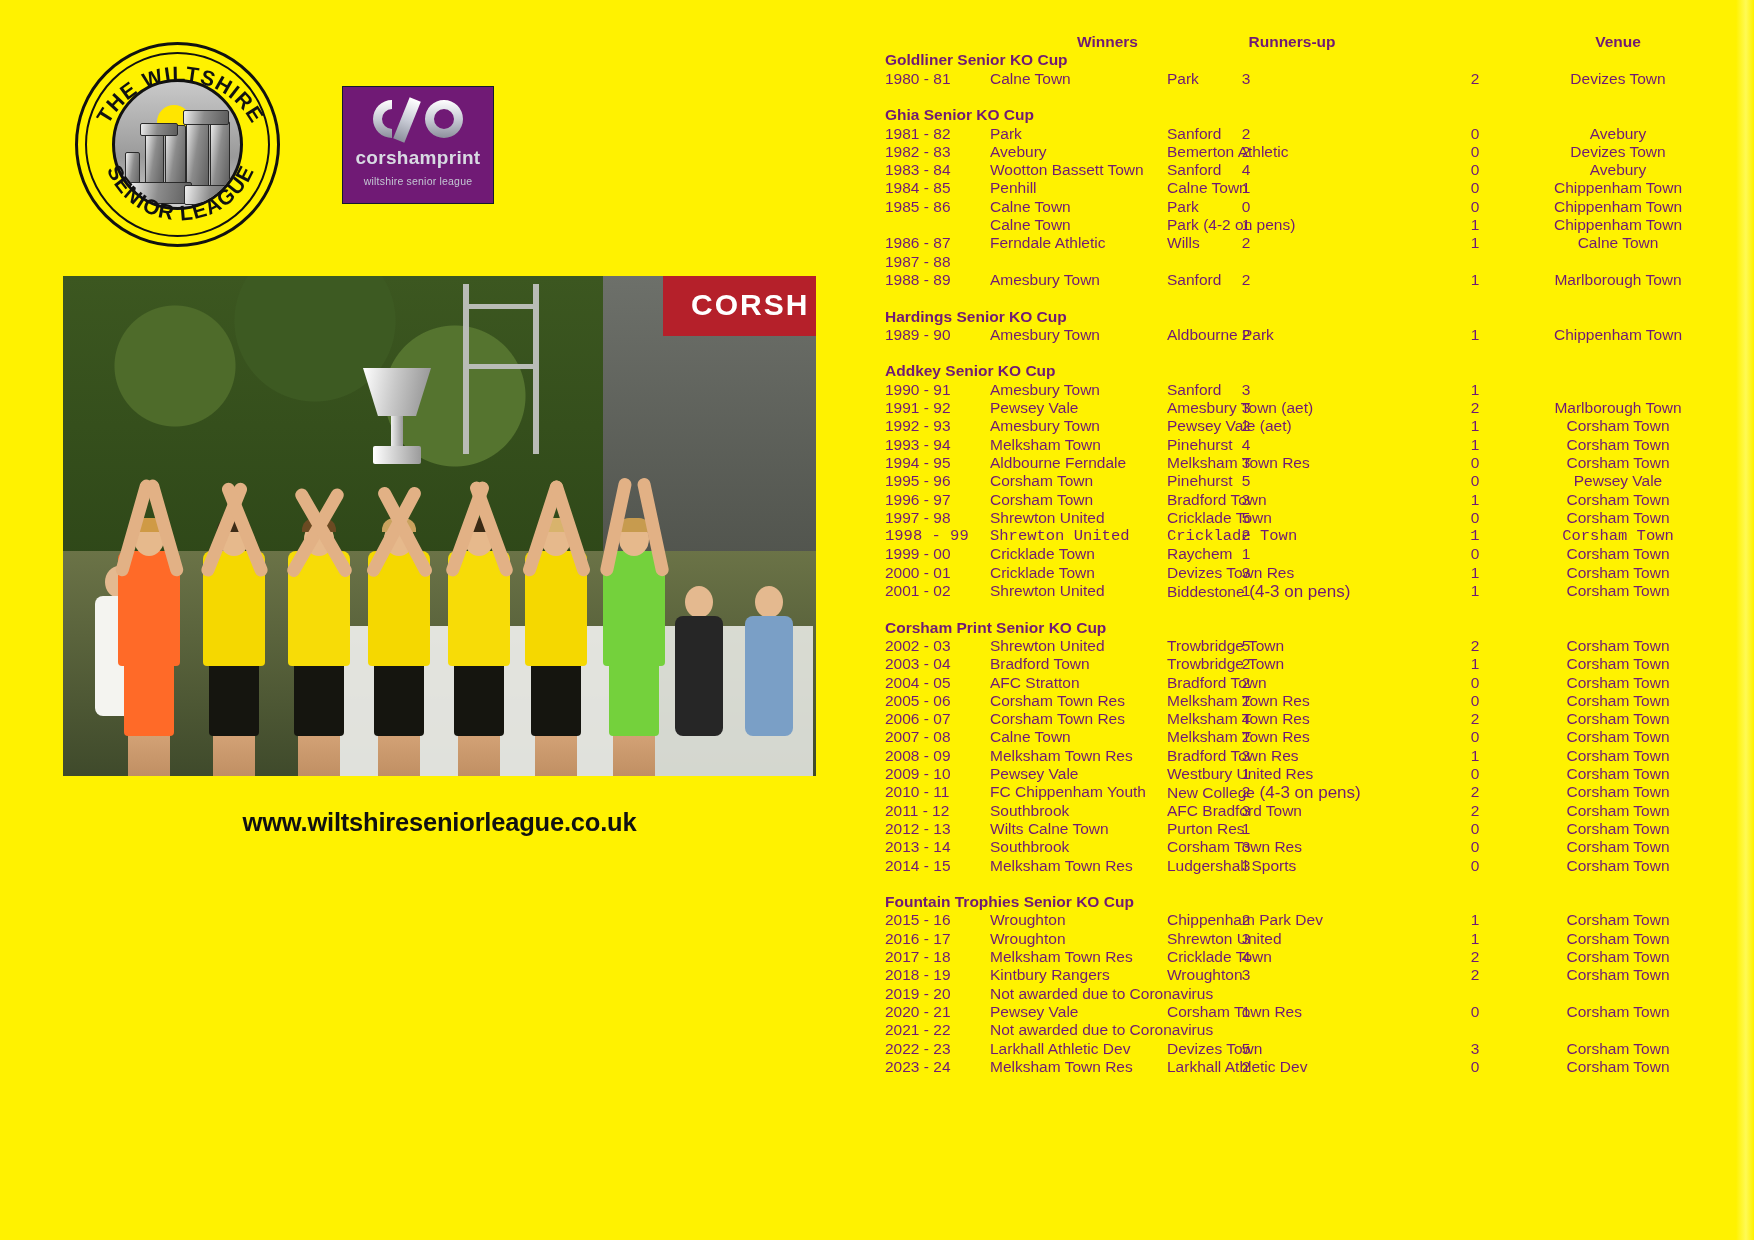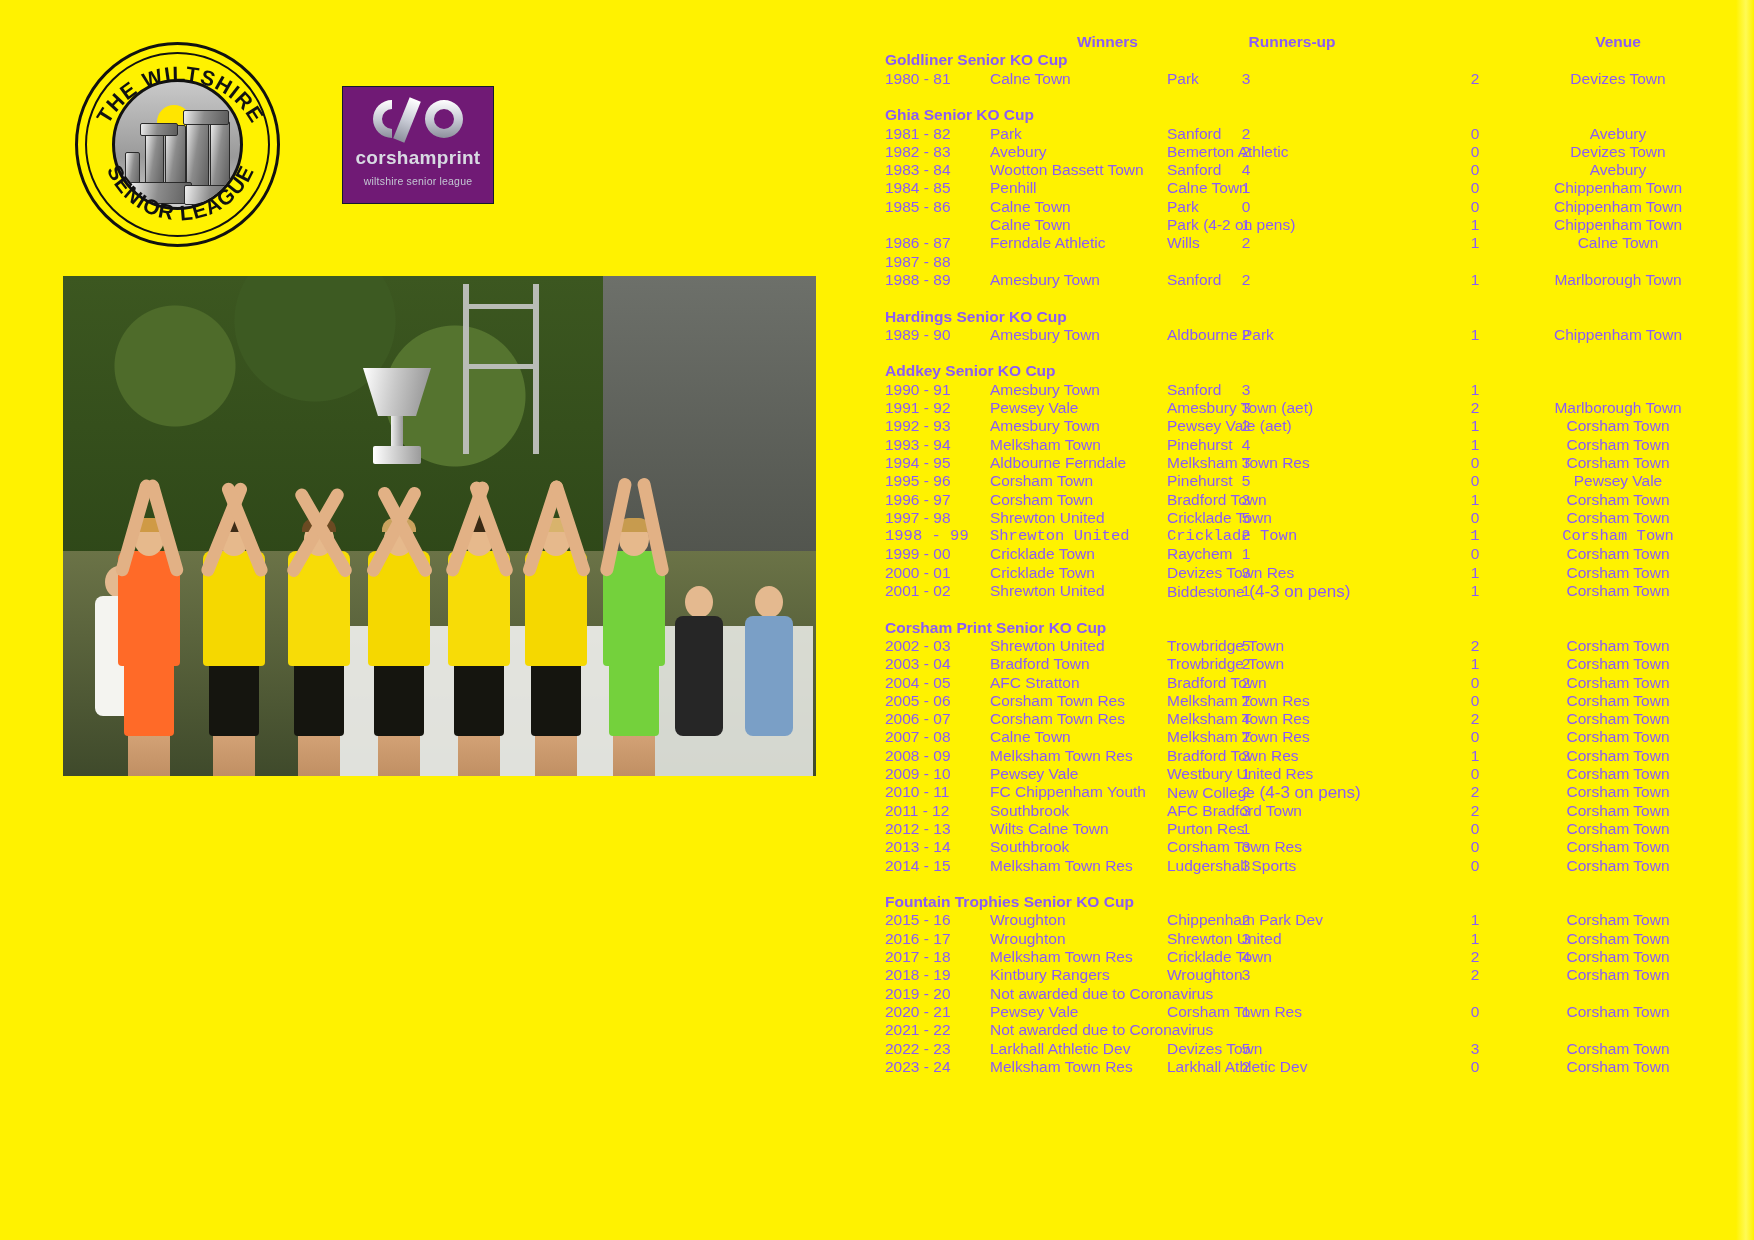--- a/index.html
+++ b/index.html
@@ -75,21 +75,21 @@
   .trophy .stem{position:absolute;left:38px;top:48px;width:12px;height:30px;background:linear-gradient(90deg,#eee,#999);}
   .trophy .base{position:absolute;left:20px;top:78px;width:48px;height:18px;background:linear-gradient(90deg,#fff,#9b9b9b);border-radius:2px;}
   .spectator{position:absolute;bottom:40px;width:52px;height:150px;}
   .spectator .s-head{position:absolute;top:0;left:12px;width:28px;height:32px;border-radius:50%;background:#e4b98f;}
   .spectator .s-body{position:absolute;top:30px;left:2px;width:48px;height:120px;border-radius:8px;}
 
   .weblink{position:absolute;left:63px;top:808px;width:753px;text-align:center;
     font-size:25.5px;font-weight:bold;color:#111;letter-spacing:-.2px;}
 
   
-  .table{position:absolute;left:880px;top:0;width:874px;height:1240px;font-size:15.5px;color:#8b5cf6;}
+  .table{position:absolute;left:880px;top:0;width:874px;height:1240px;font-size:15.5px;color:#701a75;}
   .row{position:absolute;left:0;width:874px;height:18.3px;white-space:nowrap;}
   .c-season{position:absolute;left:5px;width:92px;text-align:left;}
   .c-winner{position:absolute;left:110px;width:235px;text-align:left;}
   .c-wscore{position:absolute;left:356px;width:20px;text-align:center;}
   .c-runner{position:absolute;left:287px;width:290px;text-align:left;}
   .c-rscore{position:absolute;left:585px;width:20px;text-align:center;}
   .c-venue{position:absolute;left:615px;width:246px;text-align:center;}
   .h-winner{position:absolute;left:110px;width:235px;text-align:center;font-weight:bold;}
   .h-runner{position:absolute;left:287px;width:250px;text-align:center;font-weight:bold;}
   .h-venue{position:absolute;left:615px;width:246px;text-align:center;font-weight:bold;}
@@ -144,20 +144,23 @@
         </svg>
       </div>
       <div class="name">corshamprint</div>
       <div class="sub">wiltshire senior league</div>
     </div>
 
     <div class="photo">
       <div class="ph-layer ph-trees"></div>
       <div class="ph-layer ph-stand"></div>
       <div class="ph-layer ph-fence"></div>
+      <div class="ph-layer ph-banner">
+        <span>CORSH</span>
+      </div>
       <div class="ph-layer ph-scaffold">
         <i style="left:0;top:0;width:6px;height:170px;"></i>
         <i style="left:70px;top:0;width:6px;height:170px;"></i>
         <i style="left:0;top:20px;width:76px;height:5px;"></i>
         <i style="left:0;top:80px;width:76px;height:5px;"></i>
       </div>
       <div class="ph-layer ph-crowd"></div>
       <div class="ph-layer ph-board"></div>
       <div class="ph-layer ph-board2"></div>
 
@@ -238,20 +241,21 @@
         <div class="legs"></div>
           <div class="shorts" style="background:#74d13c;"></div>
         <div class="body" style="background:#74d13c;"></div>
         <div class="head"></div>
           <div class="hair" style="background:#c79b4e;"></div>
         <div class="arm" style="left:-4px;transform:rotate(12deg);"></div>
         <div class="arm" style="left:54px;transform:rotate(-12deg);"></div>
       </div>
     </div>
 
+    <div class="weblink">www.wiltshireseniorleague.co.uk</div>
   </div>
 
   <div class="table" id="table-root">
       <div class="row" style="top: 33px;">
         <div class="h-winner">Winners</div>
         <div class="h-runner">Runners-up</div>
         <div class="h-venue">Venue</div>
       </div>
       <div class="row" style="top: 51.3px;">
         <div class="cup-title">Goldliner Senior KO Cup</div>

